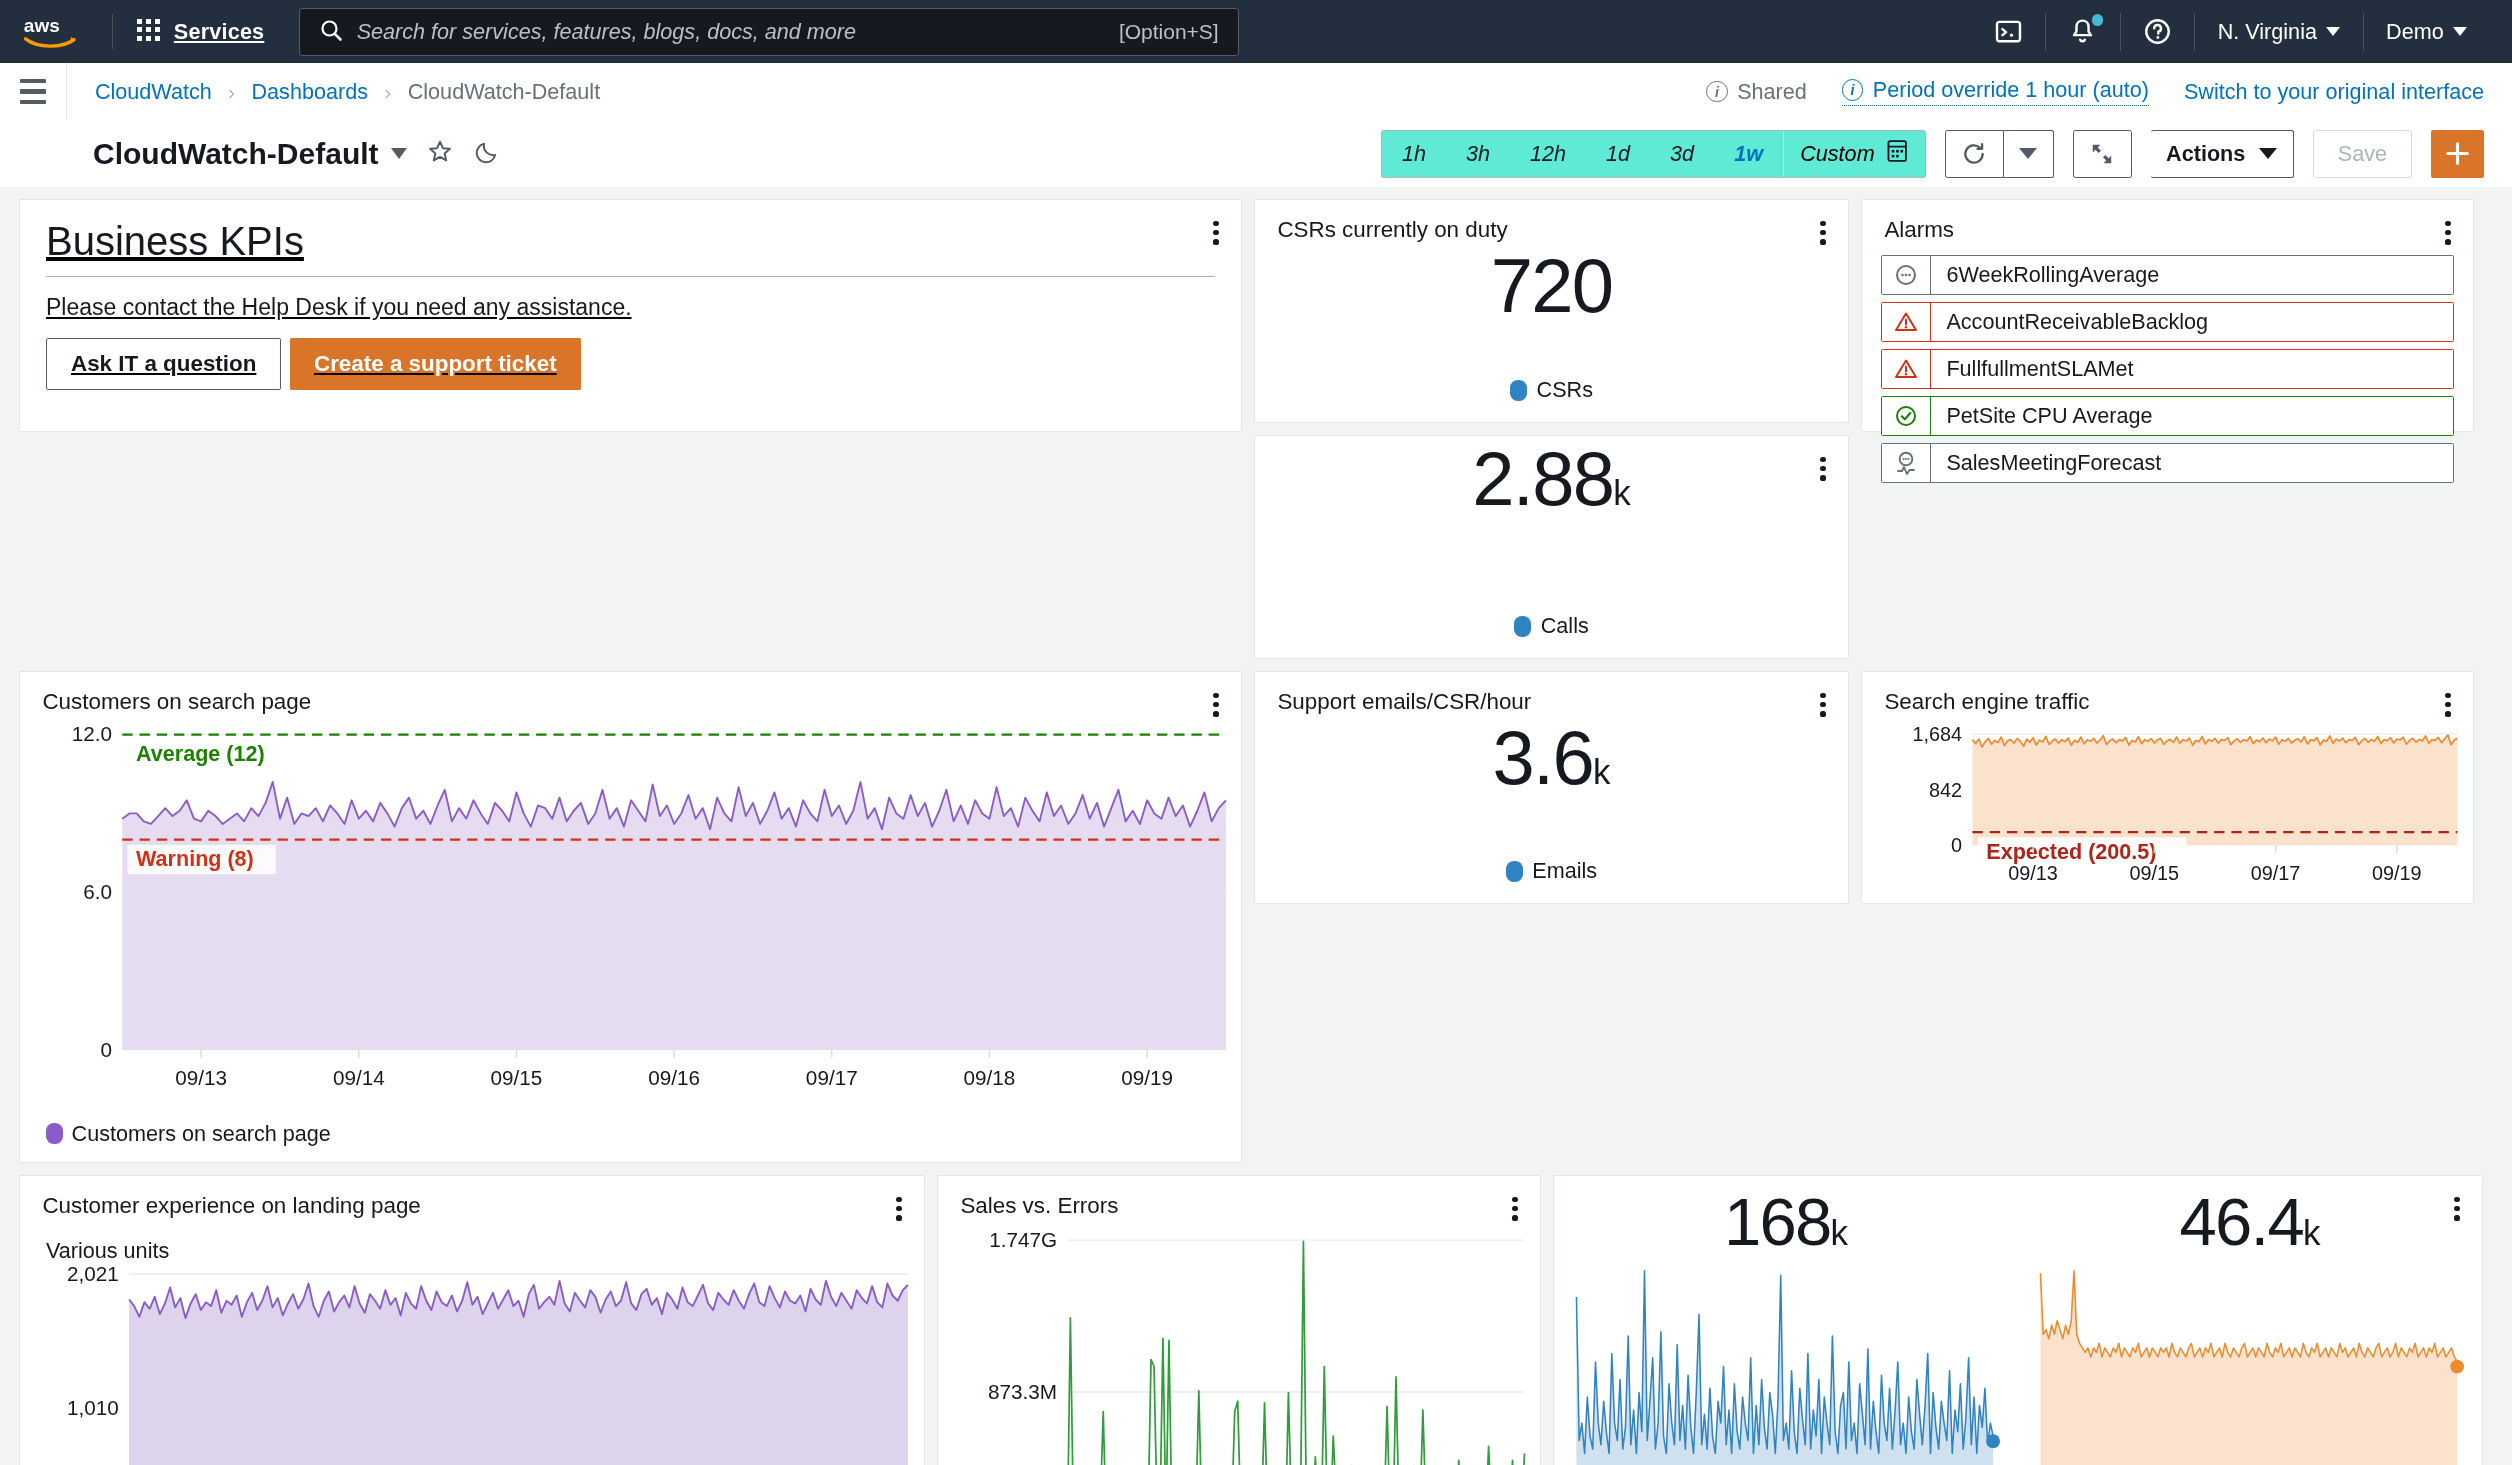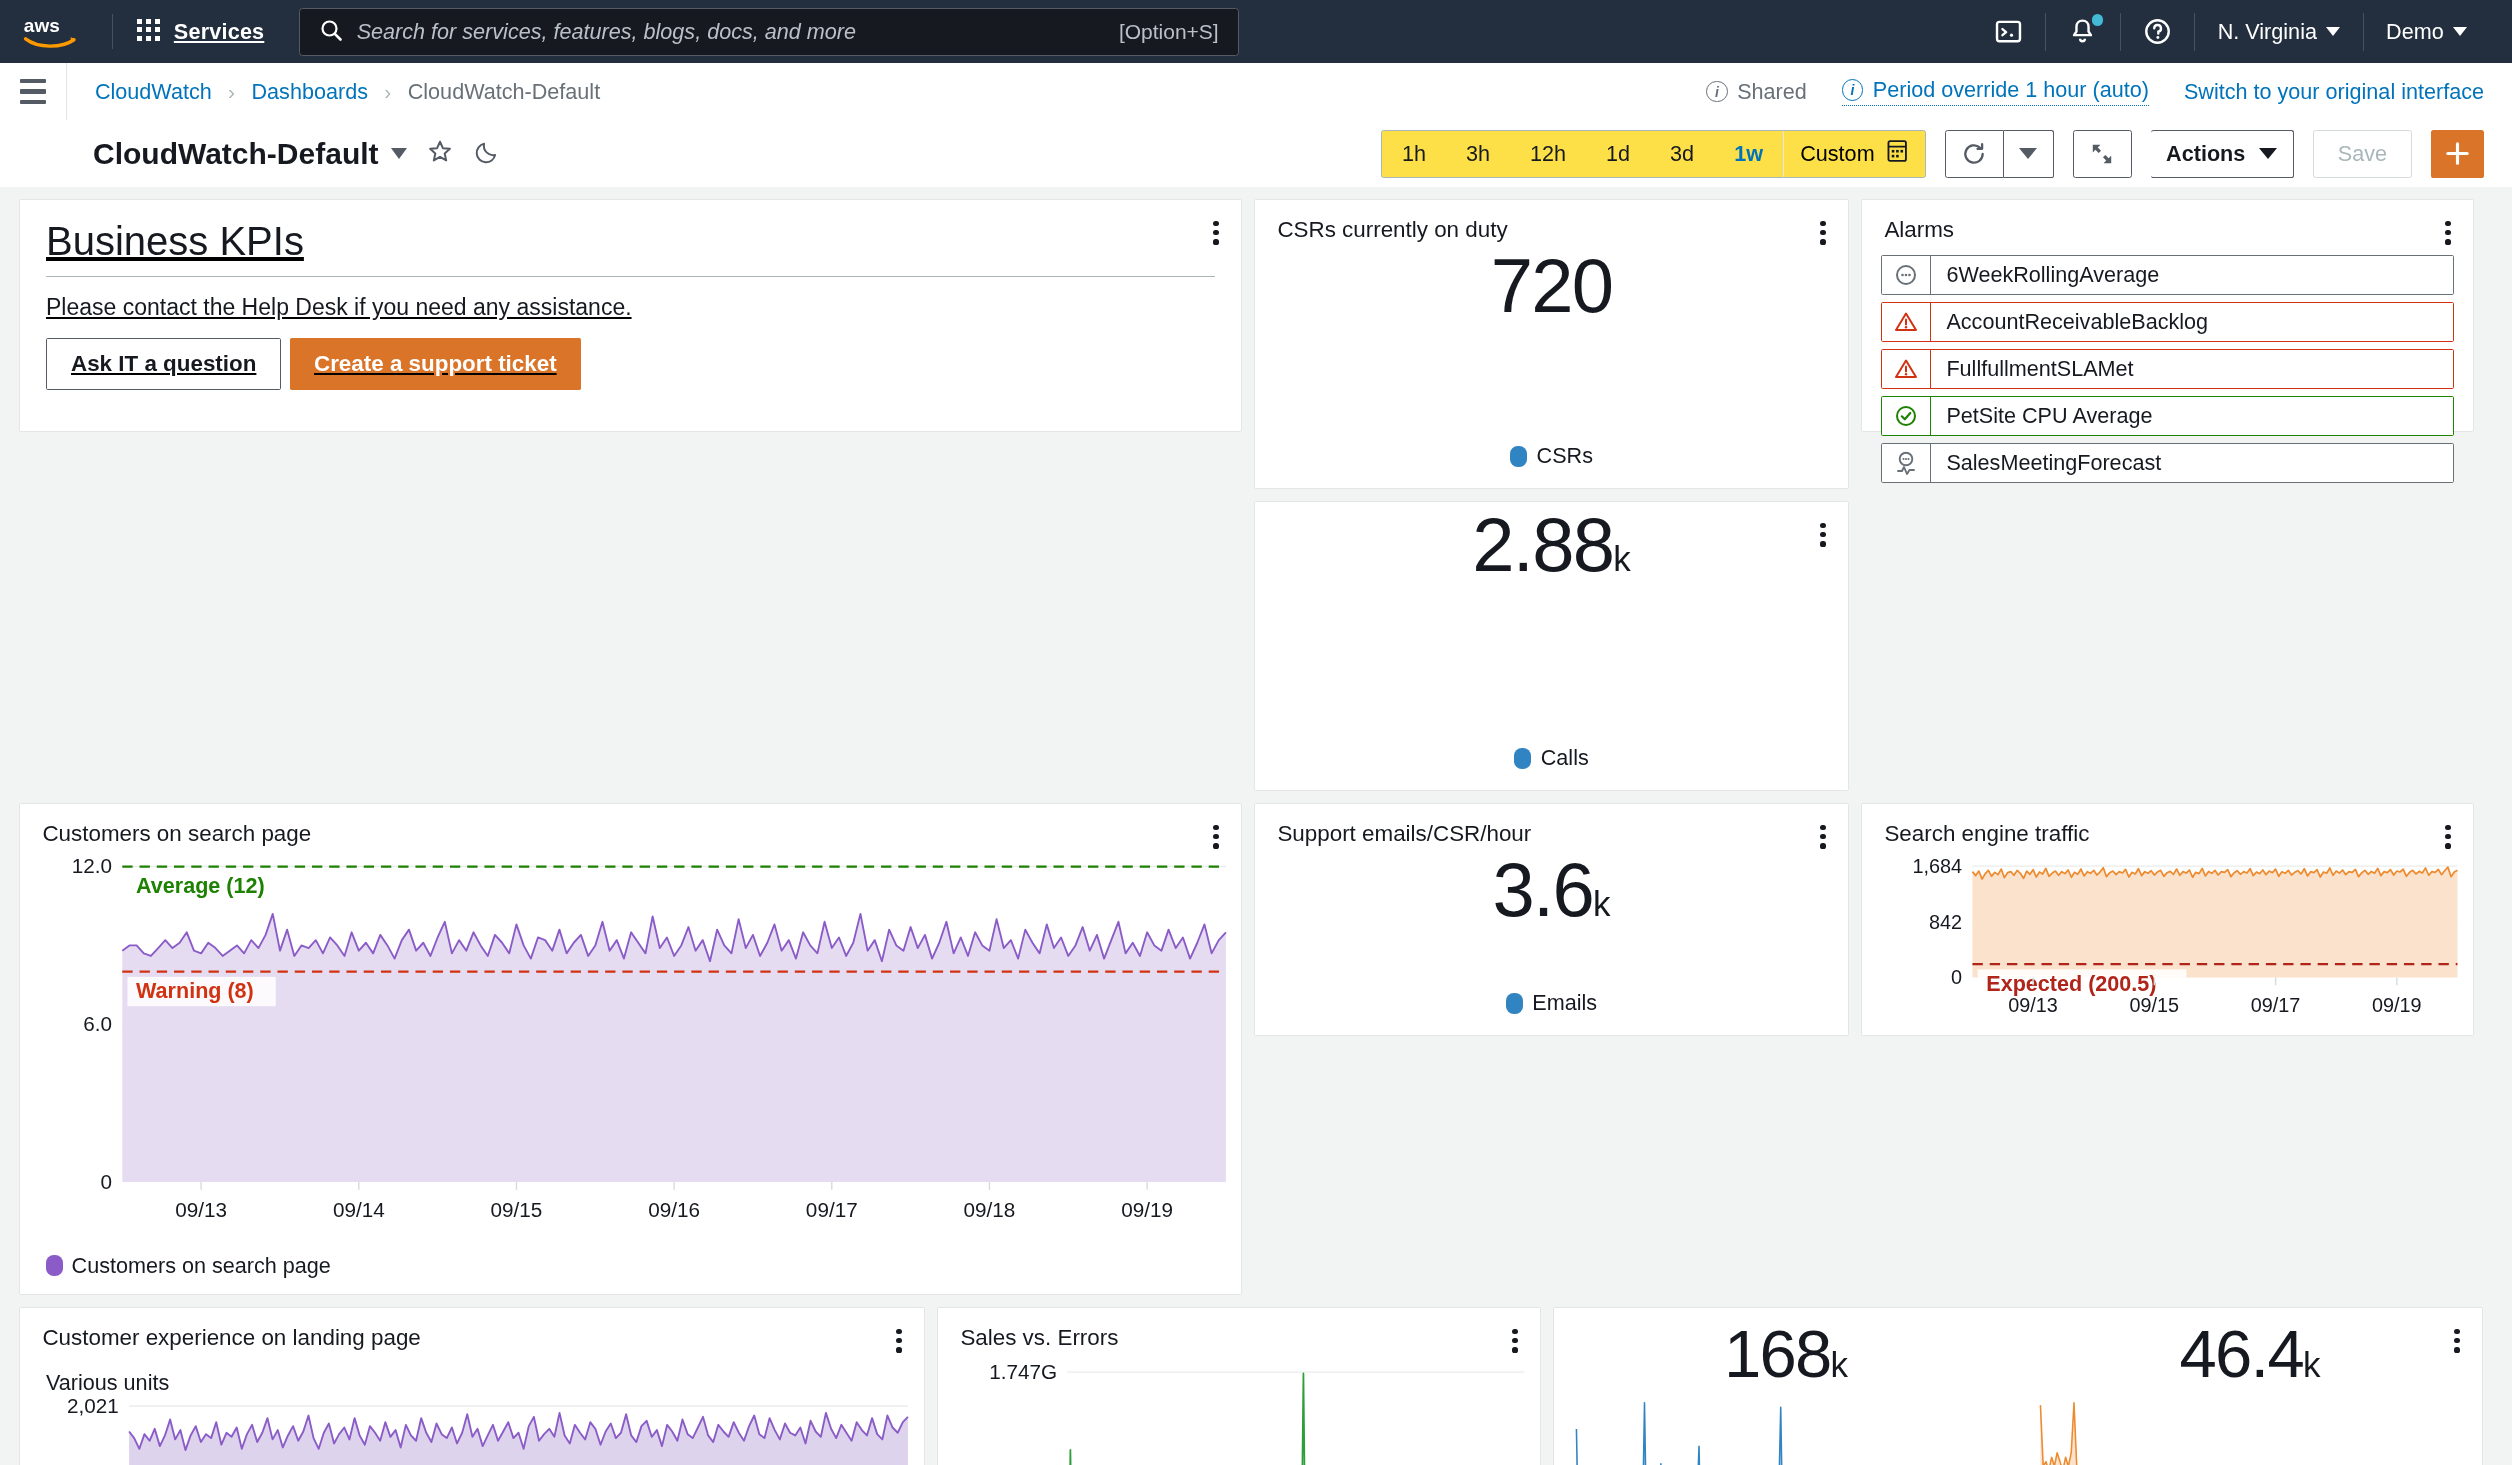--- a/index.html
+++ b/index.html
@@ -72,21 +72,21 @@
   .title-row { height: 67px; background: #fff; display: flex; align-items: center;
     padding: 0 28px 0 93px; }
   .dash-title { font-size: 30px; font-weight: 700; color: #16191f; }
   .tri-down { width: 0; height: 0; border-left: 8.6px solid transparent;
     border-right: 8.6px solid transparent; border-top: 11.2px solid #545b64;
     margin-left: 12px; cursor: pointer; }
   .star-ic, .moon-ic { margin-left: 19px; cursor: pointer; }
 
   .tools { margin-left: auto; display: flex; align-items: center; gap: 19px; }
   .range-group { display: flex; align-items: center; border: 0.9px solid #aab7b8;
-    border-radius: 2.6px; background: #fde047; height: 48px; overflow: hidden; }
+    border-radius: 2.6px; background: #5eead4; height: 48px; overflow: hidden; font-style: italic; }
   .range-item { padding: 0 20px; font-size: 21.6px; color: #16191f; line-height: 47px;
     cursor: pointer; }
   .range-item.active { color: #0073bb; font-weight: 700; }
   .range-div { width: 0.9px; height: 47px; background: #e4e6e6; }
   .custom-item { padding: 0 16.4px; font-size: 21.6px; display: flex; align-items: center;
     gap: 11.2px; cursor: pointer; }
   .btn-grp { display: flex; }
   .tbtn { height: 48px; min-width: 48px; border: 0.9px solid #545b64; background: #fff;
     display: flex; align-items: center; justify-content: center; cursor: pointer;
     font-size: 21.6px; color: #16191f; padding: 0 15.5px; }
@@ -117,21 +117,21 @@
   .kpi-h1 { font-size: 40px; font-weight: 400; color: #16191f; padding: 19px 26px 0 26px; }
   .kpi-rule { height: 0.9px; background: #aab7b8; margin: 12px 26px 0 26px; }
   .kpi-sub { font-size: 23px; color: #16191f; padding: 17px 26px 0 26px; }
   .kpi-btns { display: flex; gap: 8.6px; padding: 17px 26px 0 26px; }
   .btn-outline { border: 0.9px solid #545b64; border-radius: 1.7px; background: #fff;
     color: #16191f; font-size: 22.4px; font-weight: 700; padding: 12px 24px; cursor: pointer; }
   .btn-orange { border: 0; border-radius: 1.7px; background: #d97429; color: #fff;
     font-size: 22.4px; font-weight: 700; padding: 13px 24px; cursor: pointer; }
 
   
-  .num-card { width: 595px; height: 290px; }
+  .num-card { width: 595px; height: 224px; }
   .num-value { text-align: center; font-size: 76px; font-weight: 400;
     color: #16191f; line-height: 1; margin-top: 5.2px; letter-spacing: -1.7px; }
   .num-value .suf { font-size: 35px; letter-spacing: 0; }
   .num-legend { position: absolute; bottom: 19px; left: 0; right: 0;
     display: flex; justify-content: center; align-items: center; gap: 9.5px;
     font-size: 21.6px; color: #16191f; }
   .dot { width: 17px; height: 21px; border-radius: 7.8px; display: inline-block; }
 
   
   .alarm-card { width: 613px; height: 233px; }

